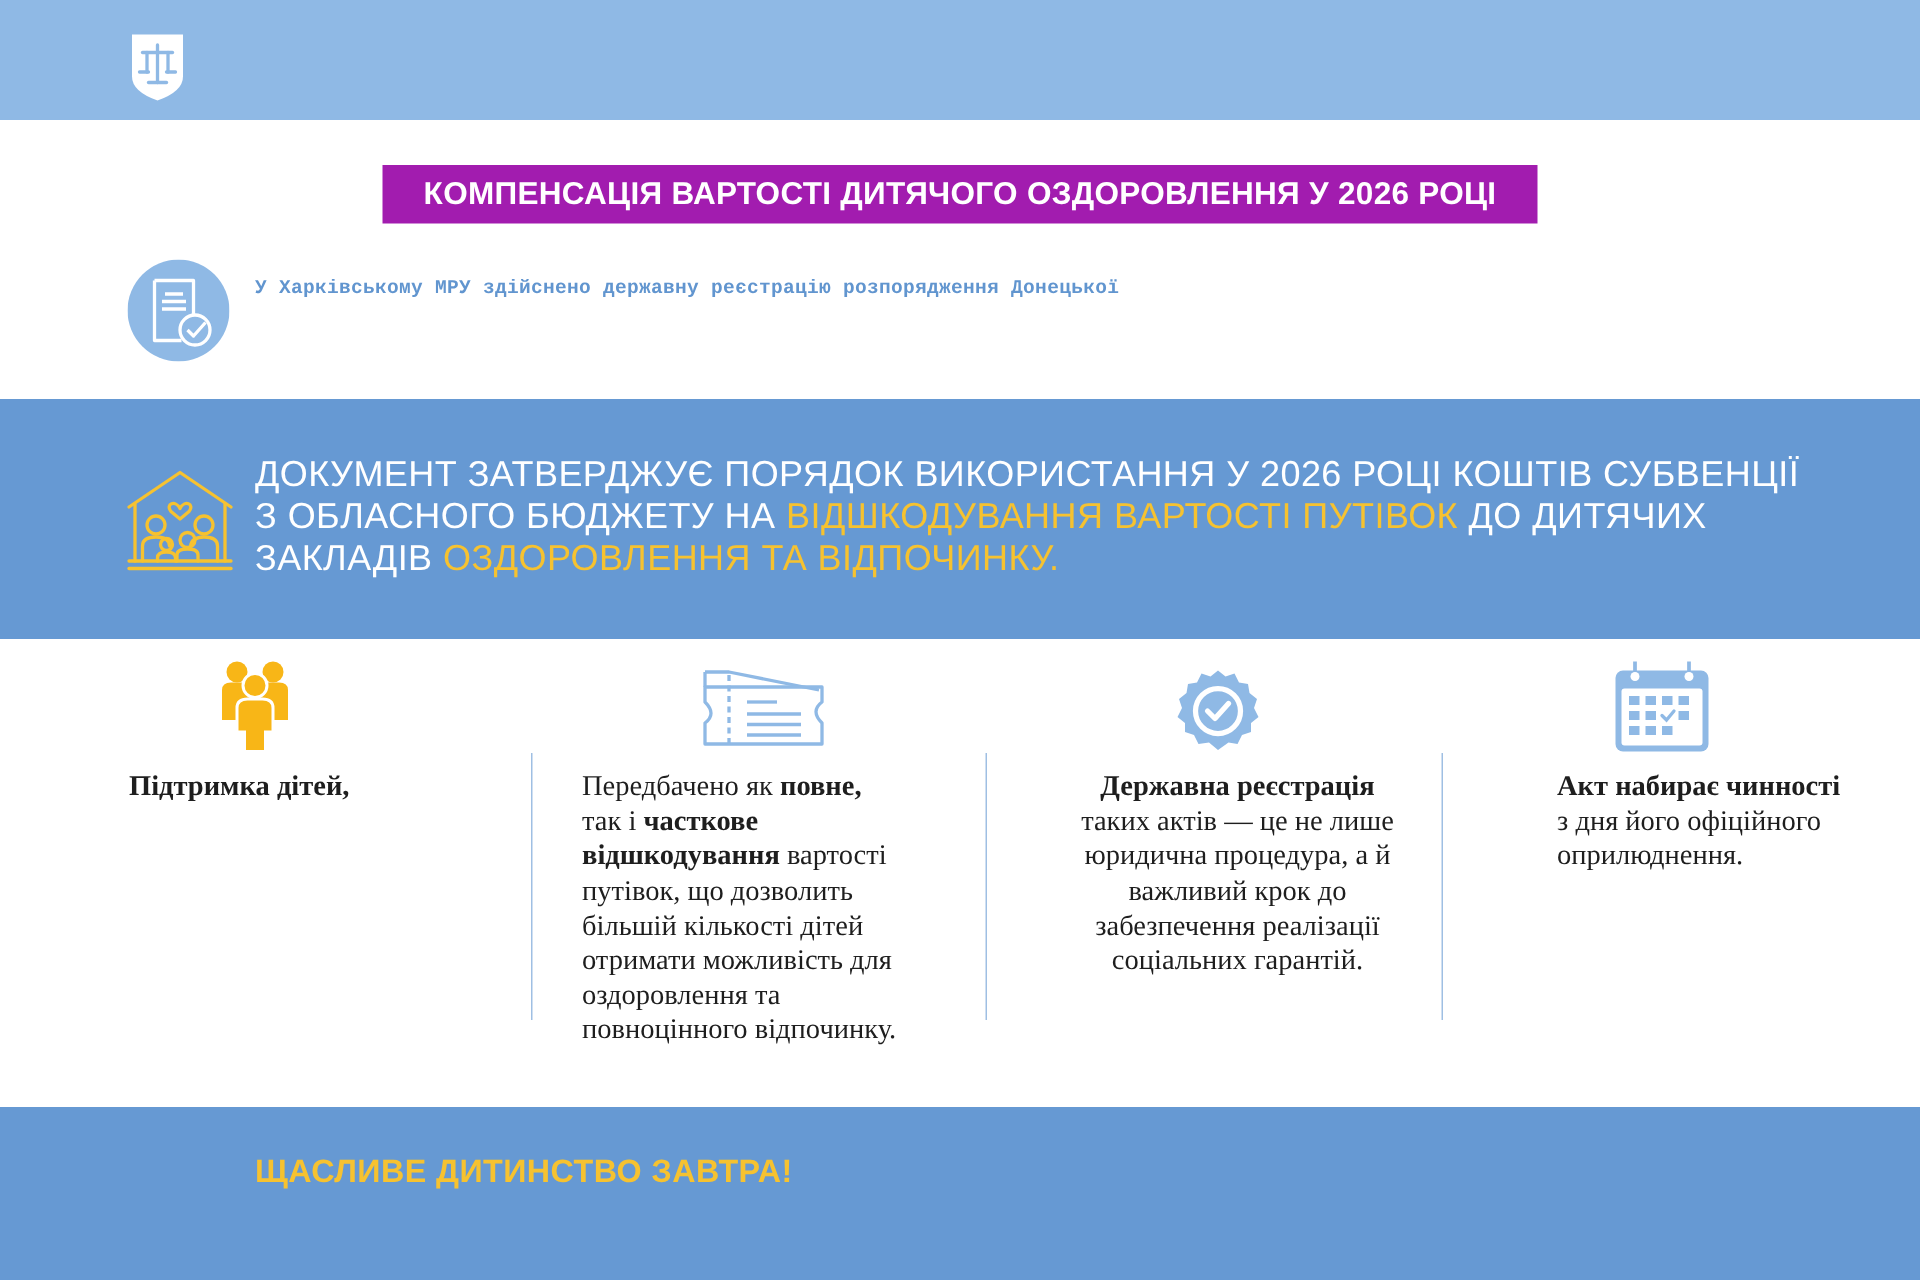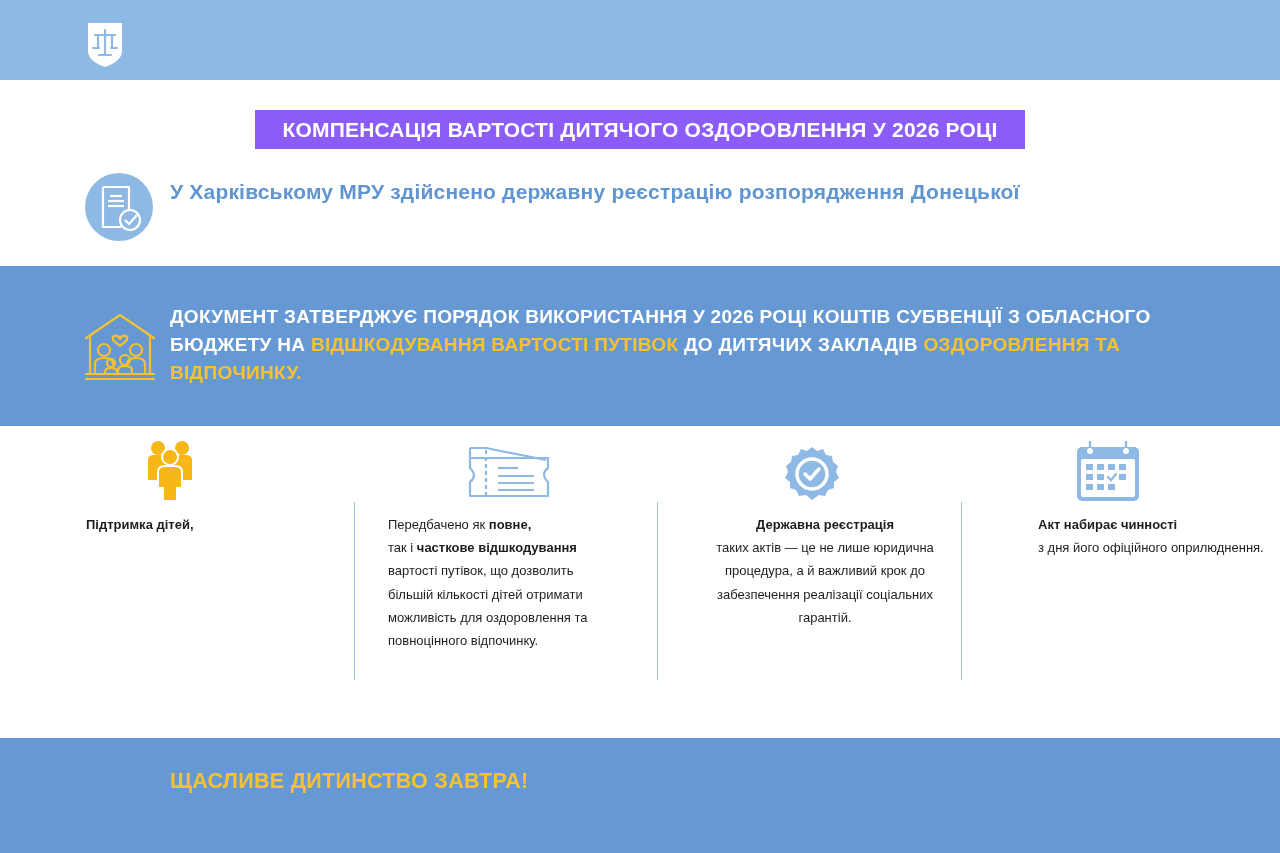--- a/index.html
+++ b/index.html
@@ -4,31 +4,31 @@
 <style>
   * { box-sizing: border-box; margin: 0; padding: 0; }
   html, body { width: 1280px; height: 853px; overflow: hidden; background: #ffffff; }
   body { font-family: "DejaVu Sans", "Liberation Sans", sans-serif; position: relative; }
 
   .header-band { position: absolute; left: 0; top: 0; width: 1280px; height: 80px; background: #8fb9e5; }
   .logo { position: absolute; left: 86px; top: 21px; display: flex; align-items: center; }
   .logo-shield { width: 38px; height: 48px; }
   .logo-text { margin-left: 4px; color: #ffffff; font-family: "Liberation Sans", sans-serif; font-weight: bold; font-size: 9.6px; line-height: 12px; letter-spacing: 0.1px; }
 
-  .title-banner { position: absolute; left: 255px; top: 110px; width: 770px; height: 39px; background: #8b5cf6; color: #ffffff; font-family: "Liberation Sans", sans-serif; font-weight: bold; font-size: 21px; line-height: 39px; text-align: center; letter-spacing: 0.2px; white-space: nowrap; }
+  .title-banner { position: absolute; left: 255px; top: 110px; width: 770px; height: 39px; background: #a21caf; color: #ffffff; font-family: "Liberation Sans", sans-serif; font-weight: bold; font-size: 21px; line-height: 39px; text-align: center; letter-spacing: 0.2px; white-space: nowrap; }
 
   .reg-icon { position: absolute; left: 85px; top: 173px; width: 68px; height: 68px; }
-  .reg-text { position: absolute; left: 170px; top: 176px; width: 1000px; color: #6195cf; font-family: Liberation Sans, sans-serif; font-weight: bold; font-size: 21px; line-height: 31px; letter-spacing: 0.2px; }
+  .reg-text { position: absolute; left: 170px; top: 176px; width: 1000px; color: #6195cf; font-family: Liberation Mono, monospace; font-weight: bold; font-size: 13px; line-height: 31px; letter-spacing: 0.2px; }
 
   .mid-band { position: absolute; left: 0; top: 266px; width: 1280px; height: 160px; background: #6699d3; }
   .house-icon { position: absolute; left: 84px; top: 312px; width: 72px; height: 70px; }
-  .mid-text { position: absolute; left: 170px; top: 303px; width: 1040px; color: #ffffff; font-family: "Liberation Sans", sans-serif; font-weight: bold; font-size: 19px; line-height: 28px; letter-spacing: 0.3px; }
+  .mid-text { position: absolute; left: 170px; top: 303px; width: 1040px; color: #ffffff; font-family: "Liberation Sans", sans-serif; font-weight: normal; font-size: 24px; line-height: 28px; letter-spacing: 0.3px; }
   .mid-text .hl { color: #f6c230; }
   .col-icon { position: absolute; }
-  .col-text { position: absolute; width: 250px; color: #1e1e1e; font-family: Liberation Sans, sans-serif; font-size: 13px; line-height: 23.2px; }
+  .col-text { position: absolute; width: 250px; color: #1e1e1e; font-family: Liberation Serif, serif; font-size: 19px; line-height: 23.2px; }
   .col-text b { font-weight: bold; }
   .divider { position: absolute; top: 502px; width: 1px; height: 178px; background: #9fbfe3; }
 
   .bottom-band { position: absolute; left: 0; top: 738px; width: 1280px; height: 115px; background: #6699d3; }
   .slogan { position: absolute; left: 170px; top: 766px; font-family: "Liberation Sans", sans-serif; font-weight: bold; font-size: 21.5px; line-height: 30px; letter-spacing: 0.3px; }
   .slogan .l1 { color: #ffffff; display: block; }
   .slogan .l2 { color: #f6c230; display: block; }
 </style>
 </head>
 <body>

